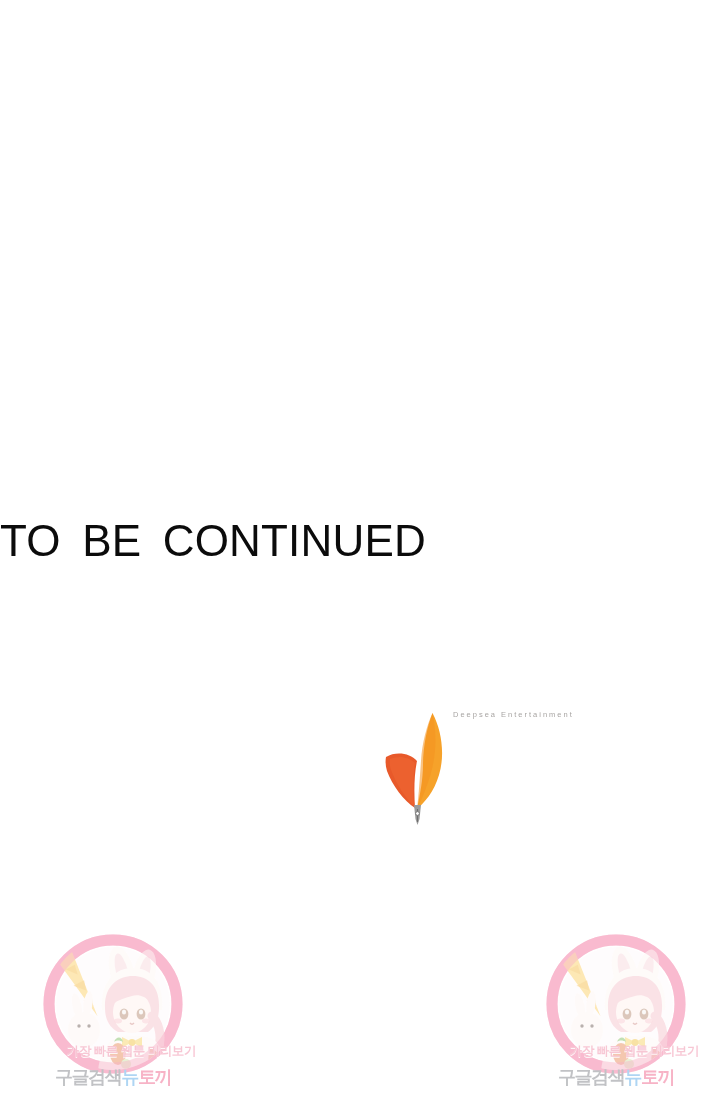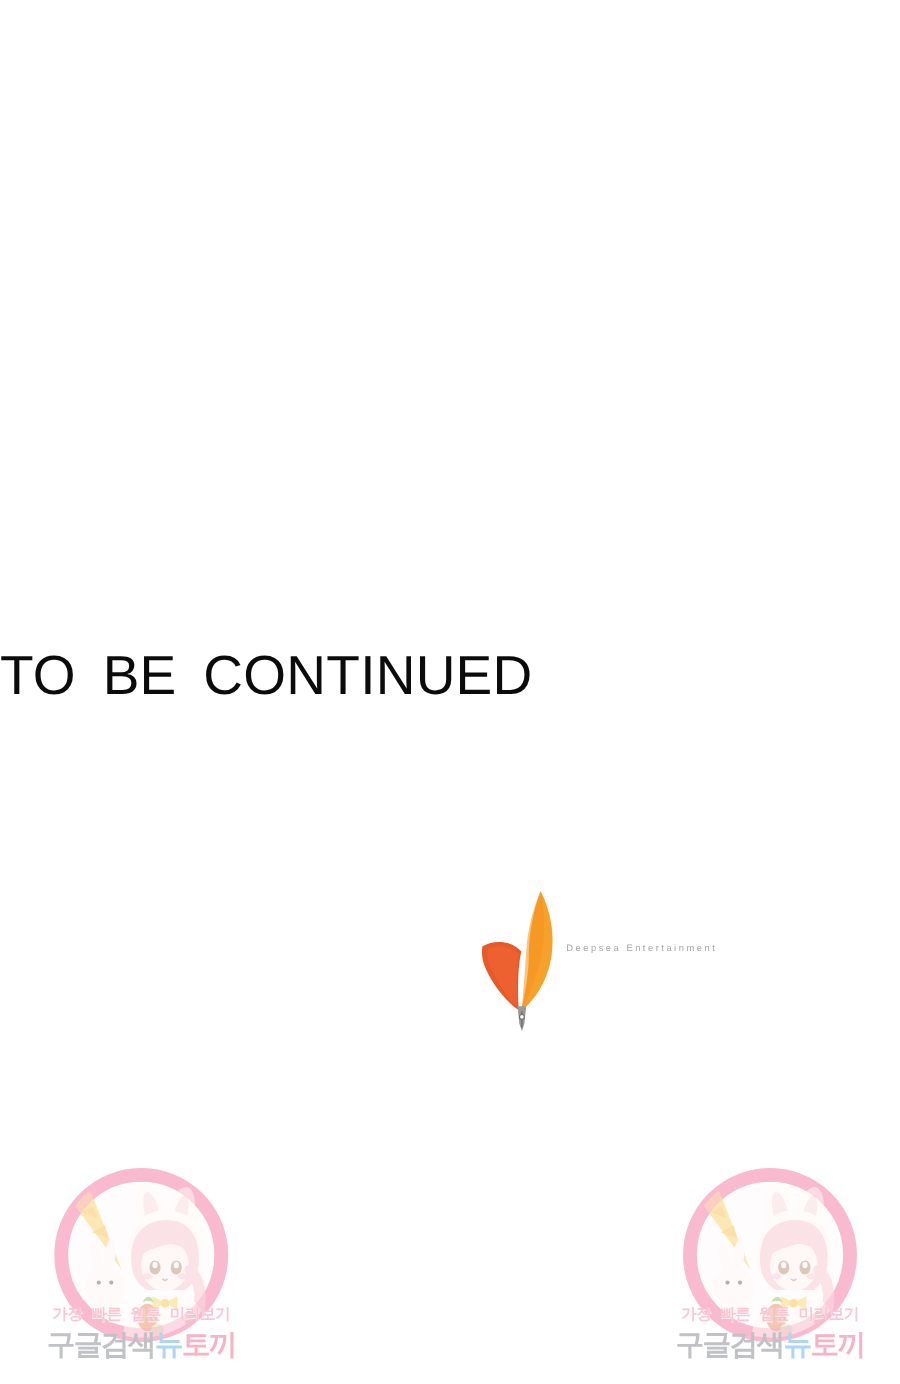--- a/index.html
+++ b/index.html
@@ -76,21 +76,20 @@
   .logo-tagline {
     position: absolute;
     left: 69px;
     top: 1px;
     font-family: "Liberation Sans", "DejaVu Sans", sans-serif;
     font-size: 7.5px;
     font-weight: 400;
     color: #a8a5a3;
     letter-spacing: 2.0px;
     white-space: nowrap;
-    margin-top: 44px;
   }
 
   .logo-korean {
     position: absolute;
     left: 0;
     top: 11px;
     white-space: nowrap;
     font-family: "Liberation Sans", "DejaVu Sans", sans-serif;
     font-size: 35px;
     font-weight: 700;
@@ -112,38 +111,38 @@
   .wm-left  { left: 30px;  top: 924px; }
   .wm-right { left: 533px; top: 924px; }
 
   .watermark svg { display: block; width: 100%; height: 100%; }
 
   .wm-caption {
     position: absolute;
     left: 0;
     right: 0;
     bottom: 30px;
-    text-align: center;
-    font-family: Liberation Mono, monospace;
+    text-align: right;
+    font-family: Liberation Serif, serif;
     font-size: 12.5px;
     font-weight: 700;
     color: #f08aa6;
     letter-spacing: -0.4px;
     white-space: nowrap;
     text-shadow: 0 1px 0 rgba(255,255,255,0.85);
   }
 
   .wm-title {
     position: absolute;
     left: 0;
     right: 0;
     bottom: 3px;
     text-align: center;
     font-family: "Liberation Sans", "DejaVu Sans", sans-serif;
-    font-size: 23px;
+    font-size: 18px;
     font-weight: 700;
     letter-spacing: -1.4px;
     white-space: nowrap;
     line-height: 1.05;
   }
 
   .wm-title .t-dark { color: #7c7f86; }
   .wm-title .t-blue { color: #55a8e6; }
   .wm-title .t-pink { color: #ef5f87; }
 </style>

